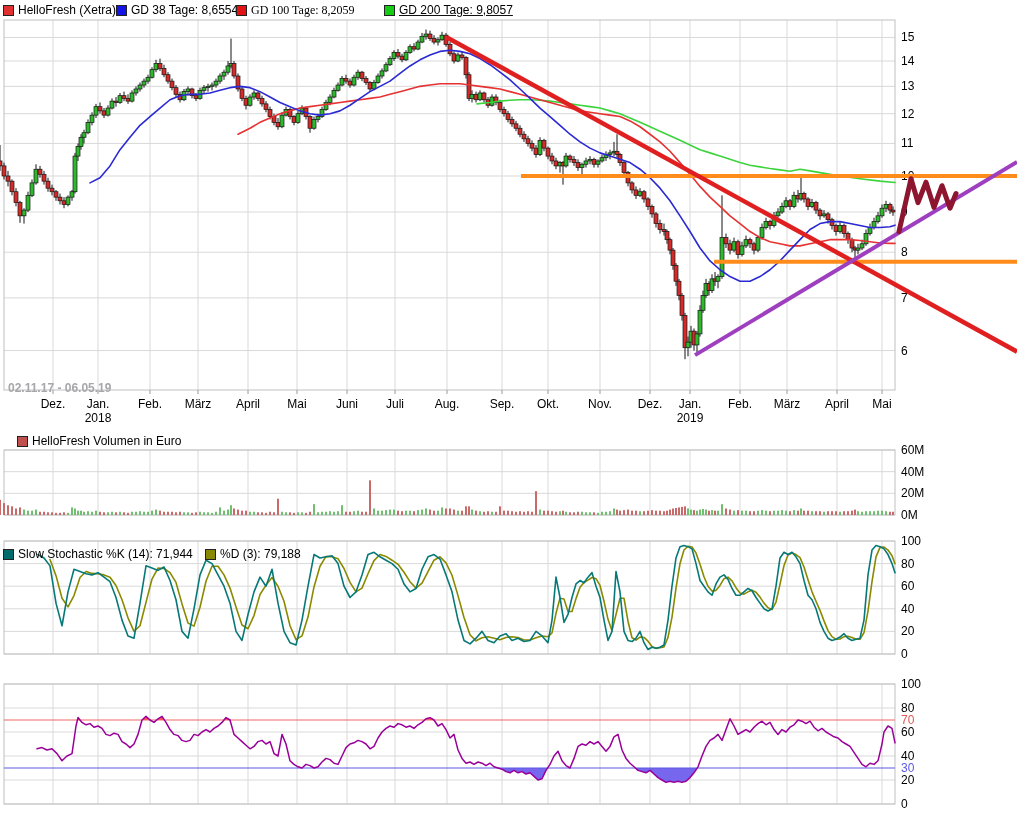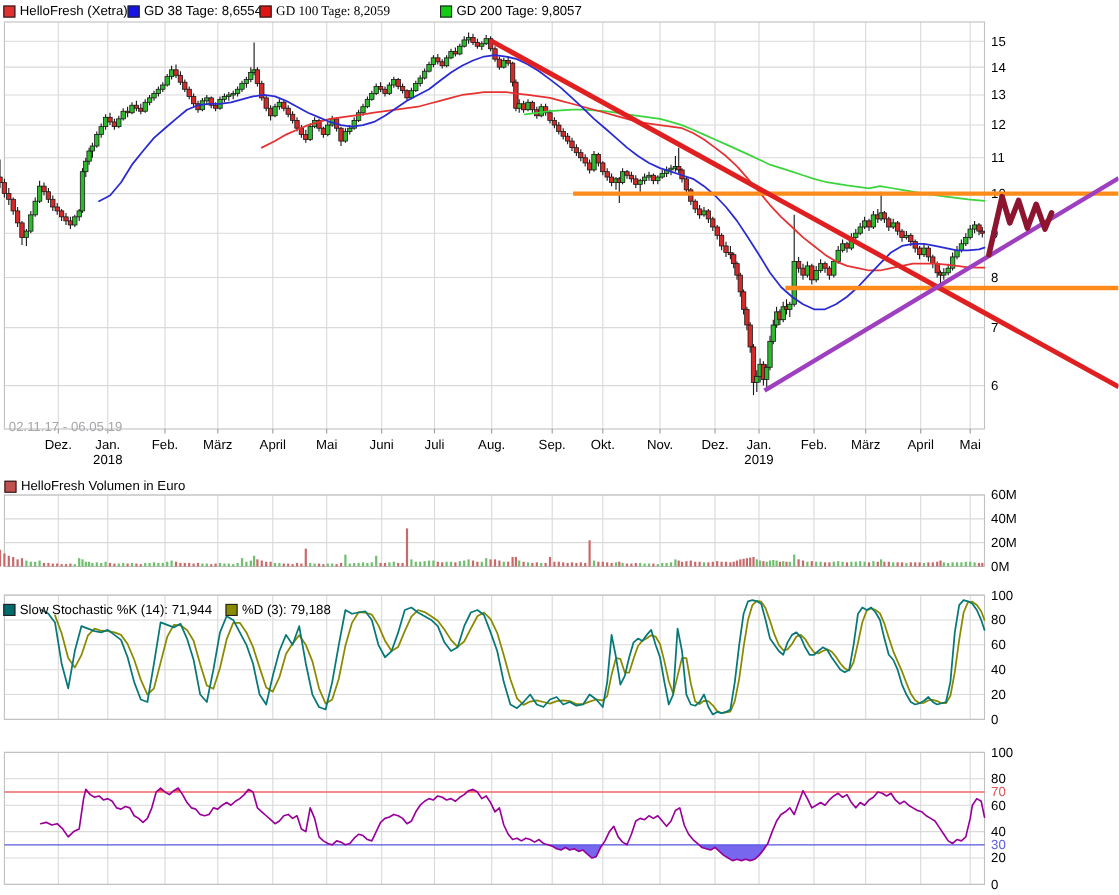--- a/index.html
+++ b/index.html
@@ -2,21 +2,21 @@
 <html><head>
 <meta charset="utf-8">
 <style>
   html,body{margin:0;padding:0;background:#fff;}
   .stage{position:relative;width:1017px;height:814px;background:#fff;overflow:hidden;
          font-family:"Liberation Sans",sans-serif;font-size:12px;color:#111;}
   .legend-row{position:absolute;left:0;width:1017px;height:14px;}
   .legend-item{position:absolute;display:flex;align-items:center;gap:4px;white-space:nowrap;}
   .legend-sq{display:inline-block;width:9px;height:9px;border:1px solid #222;}
   .legend-txt{font-size:12px;color:#000;}
-  .date-range{position:absolute;left:8px;top:381px;color:#a7a7ab;font-size:12px;}
+  .date-range{position:absolute;left:8px;top:381px;color:#a7a7ab;font-size:12px;font-weight:bold;}
   svg{position:absolute;left:0;top:0;}
 </style>
 </head>
 <body>
 
 <div class="stage">
   <svg id="plot" width="1017" height="814" viewBox="0 0 1017 814">
       <g>
         <line x1="53" y1="20" x2="53" y2="390" stroke="#d9d9d9" stroke-width="1"></line>
         <line x1="98" y1="20" x2="98" y2="390" stroke="#d9d9d9" stroke-width="1"></line>
@@ -931,27 +931,27 @@
         <span class="legend-txt">HelloFresh (Xetra)</span>
       </span>
       <span class="legend-item" style="left: 116px;">
         <span class="legend-sq" style="background: rgb(20, 20, 230);"></span>
         <span class="legend-txt">GD 38 Tage: 8,6554</span>
       </span>
       <span class="legend-item" style="left: 236px; font-family: Liberation Serif, serif;">
         <span class="legend-sq" style="background: rgb(224, 20, 20);"></span>
         <span class="legend-txt">GD 100 Tage: 8,2059</span>
       </span>
-      <span class="legend-item" style="left: 400px;">
+      <span class="legend-item" style="left: 384px; text-decoration: underline;">
         <span class="legend-sq" style="background: rgb(20, 204, 20);"></span>
         <span class="legend-txt">GD 200 Tage: 9,8057</span>
       </span>
     </div>
   <div class="legend-row" style="top:434px" id="legend-volume">
-      <span class="legend-item" style="left: 4px; align-items: flex-end;">
+      <span class="legend-item" style="left: 17px;">
         <span class="legend-sq" style="background: rgb(192, 80, 77);"></span>
         <span class="legend-txt">HelloFresh Volumen in Euro</span>
       </span>
     </div>
   <div class="legend-row" style="top:547px" id="legend-stoch">
       <span class="legend-item" style="left: 3px;">
         <span class="legend-sq" style="background: rgb(0, 107, 107);"></span>
         <span class="legend-txt">Slow Stochastic %K (14): 71,944</span>
       </span>
       <span class="legend-item" style="left: 205px; text-align: right;">

